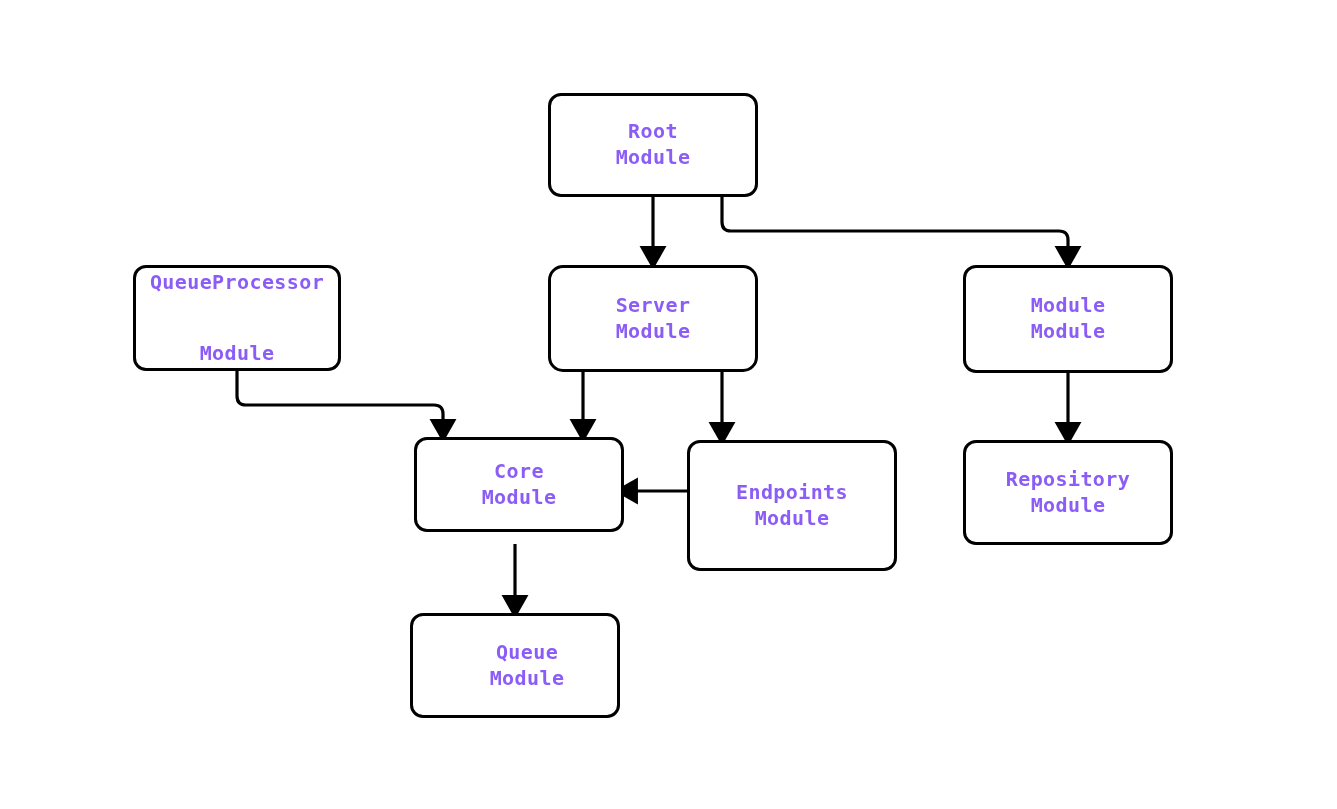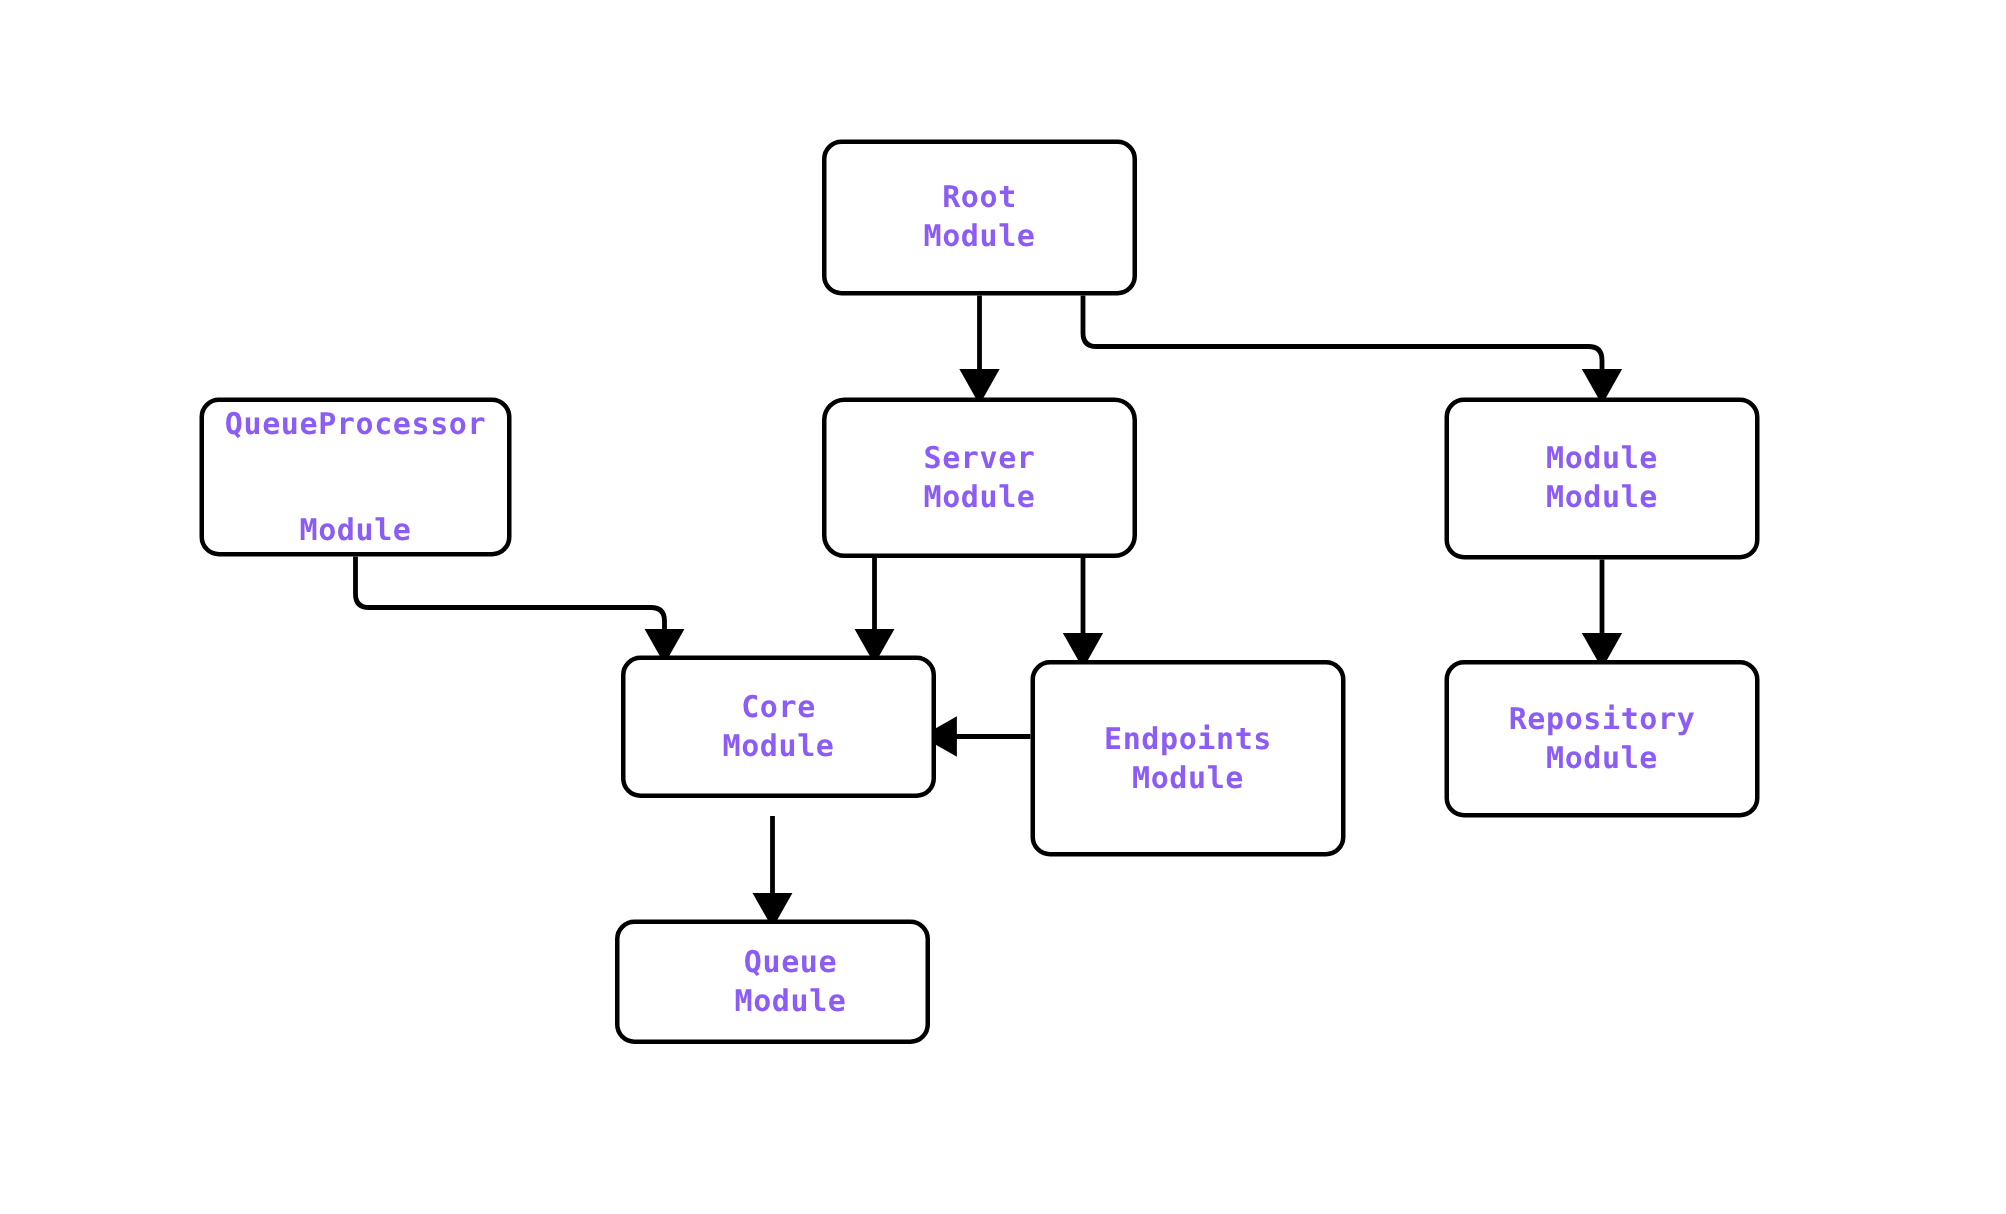--- a/index.html
+++ b/index.html
@@ -124,18 +124,18 @@
   <div class="node" style="left: 687px; top: 440px; width: 210px; height: 131px;">
     <span class="node-label">Endpoints</span>
     <span class="node-label">Module</span>
   </div>
 
   <div class="node" style="left: 963px; top: 440px; width: 210px; height: 105px;">
     <span class="node-label">Repository</span>
     <span class="node-label">Module</span>
   </div>
 
-  <div class="node" style="left: 410px; top: 613px; width: 210px; height: 83px; padding-left: 24px;">
+  <div class="node" style="left: 410px; top: 613px; width: 210px; height: 105px; padding-left: 24px;">
     <span class="node-label">Queue</span>
     <span class="node-label">Module</span>
   </div>
 
 </div>
 
 </body></html>

